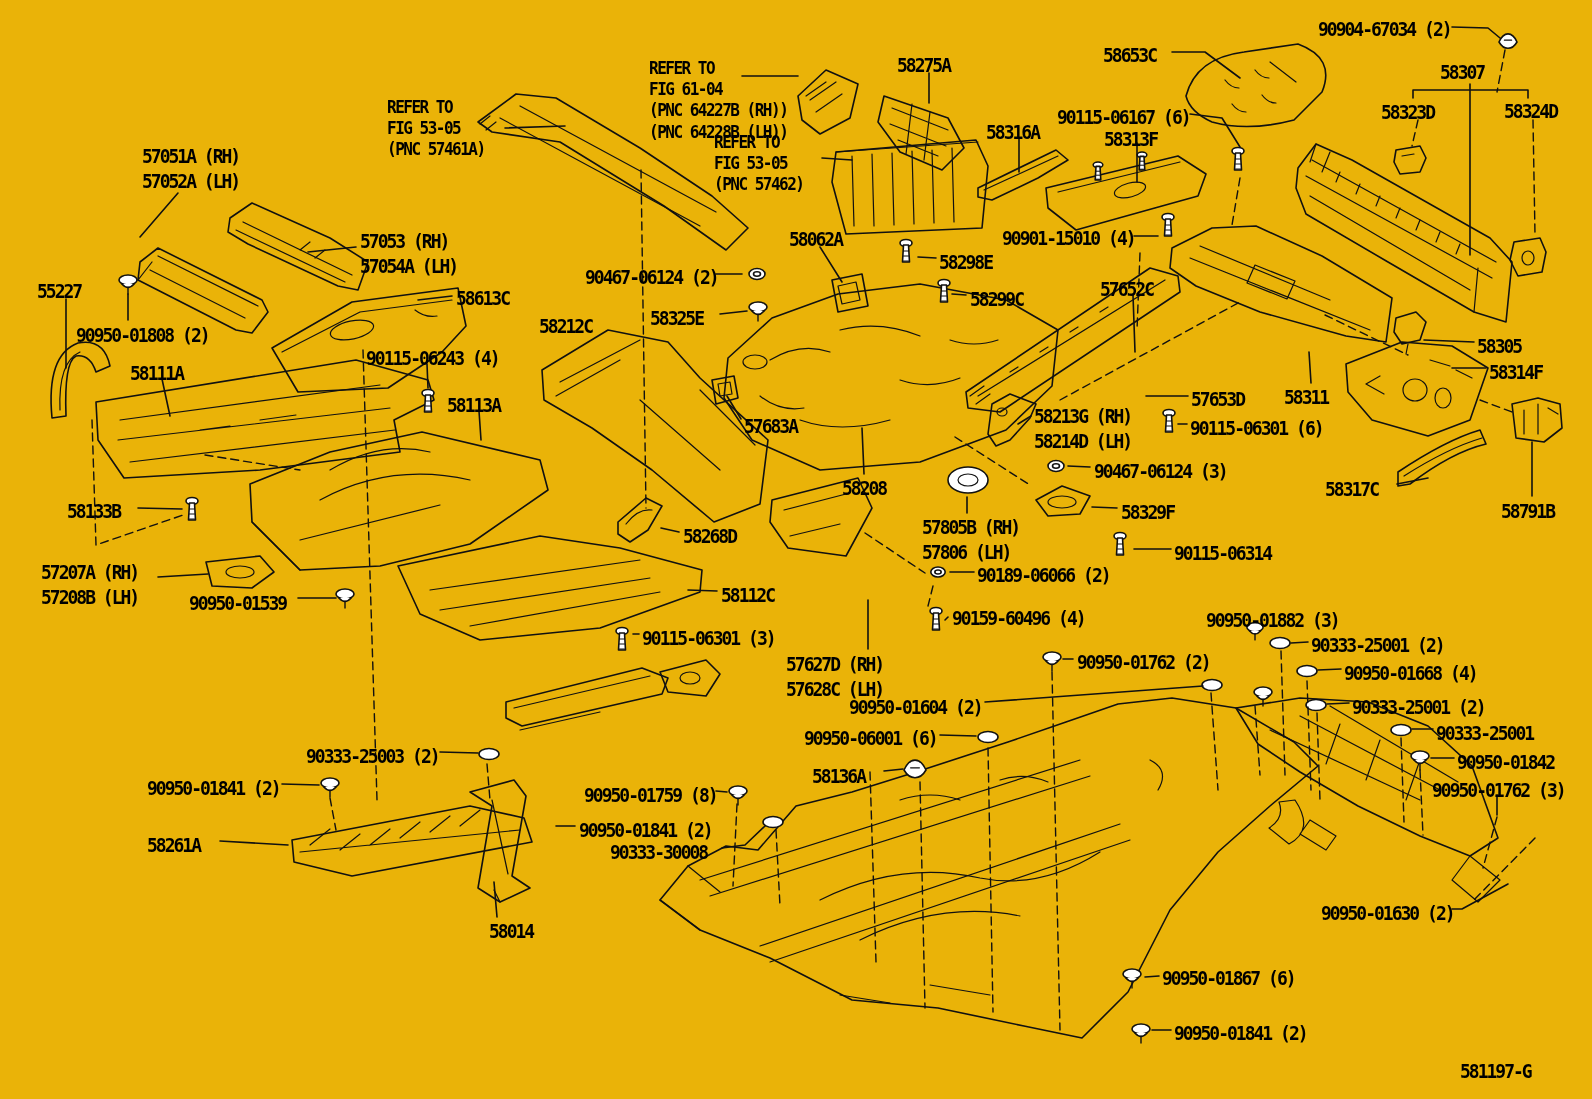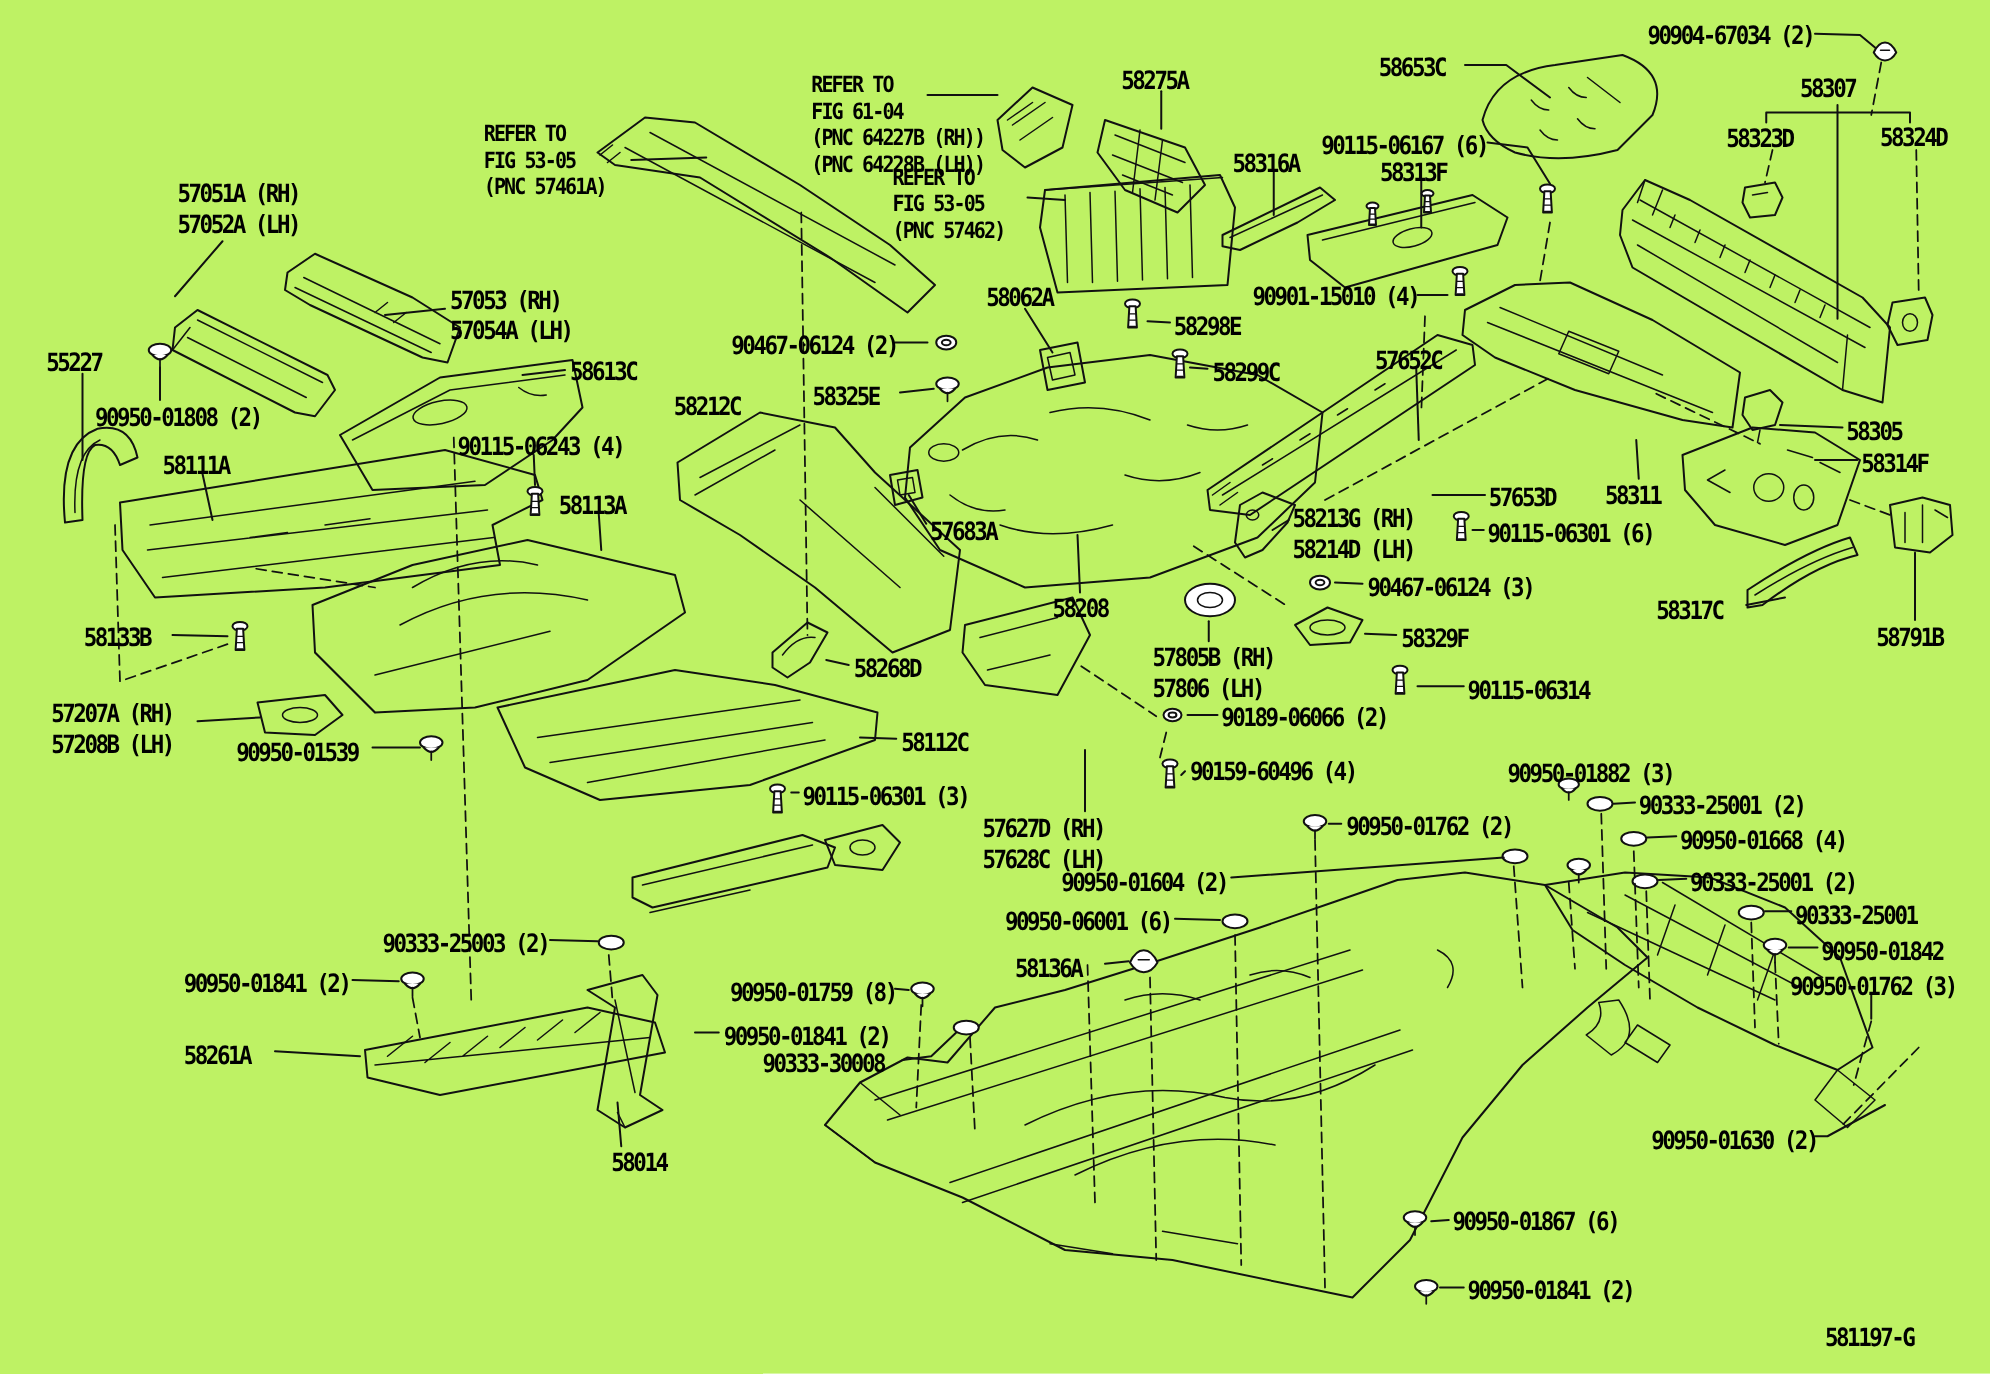--- a/index.html
+++ b/index.html
@@ -1,16 +1,16 @@
 <!DOCTYPE html>
 <html><head>
 <meta charset="utf-8">
 <style>
   html,body{margin:0;padding:0;background:#fff;}
-  .stage{position:relative;width:1592px;height:1099px;background:#bef264;overflow:hidden;
+  .stage{position:relative;width:1592px;height:1099px;background:#eab308;overflow:hidden;
          font-family:"DejaVu Sans Mono","Liberation Mono",monospace;}
   .art{position:absolute;left:0;top:0;}
   .labels{position:absolute;left:0;top:0;width:100%;height:100%;}
   .lbl{position:absolute;color:#000;font-weight:700;white-space:pre-line;
        transform:scaleY(1.12);transform-origin:left top;}
   .lg{font-size:18px;line-height:22px;letter-spacing:-2px;}
   .sm{font-size:16px;line-height:19px;letter-spacing:-1.5px;}
   svg *{vector-effect:non-scaling-stroke;}
 </style>
 </head>

